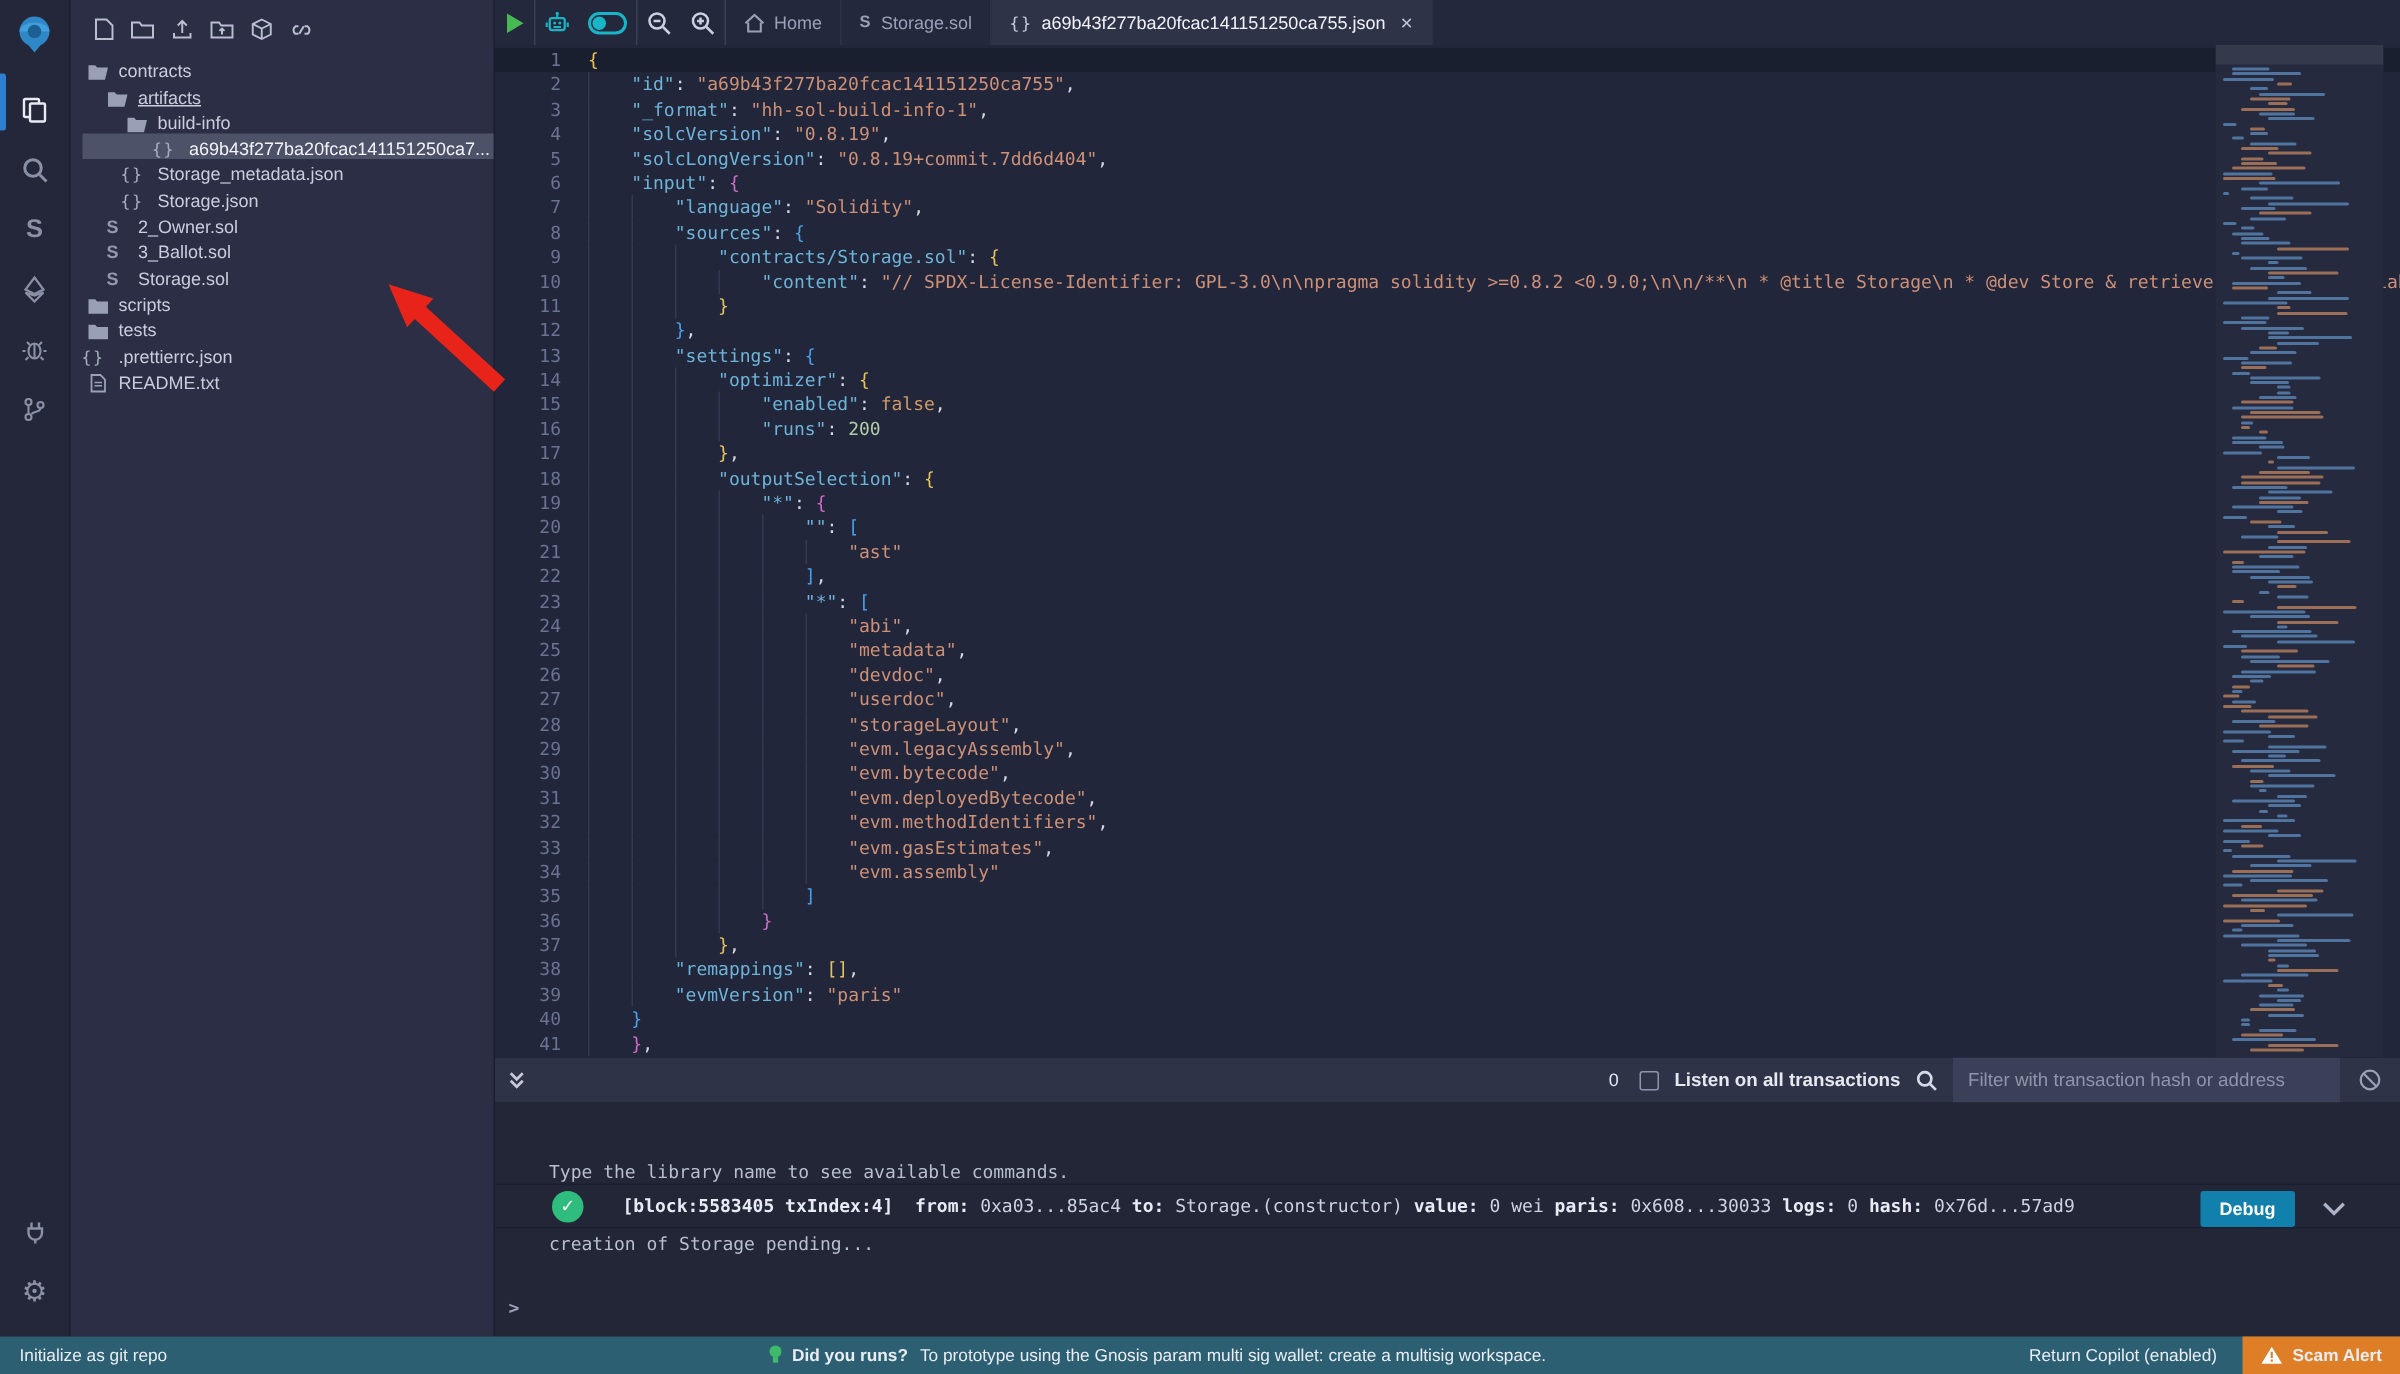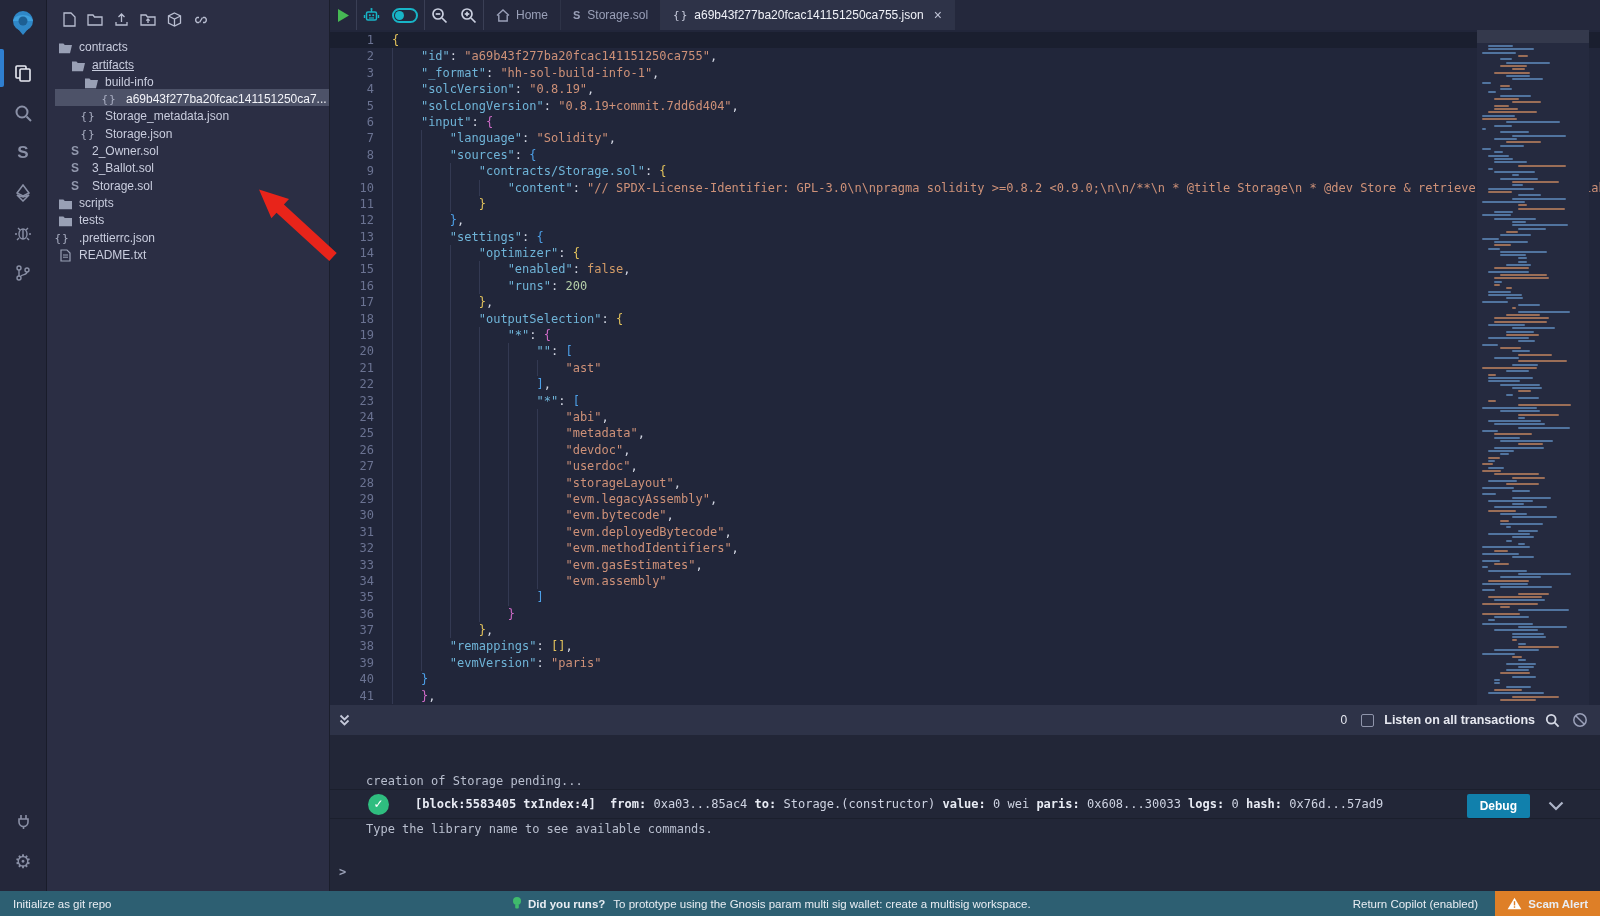--- a/index.html
+++ b/index.html
@@ -575,33 +575,34 @@
         <div class="tb-right">
           <span class="txcount">0</span>
           <span class="chkbox"></span>
           <span class="listen">Listen on all transactions</span>
           <span style="display:flex">
             <svg width="15" height="15" viewBox="0 0 15 15" stroke="#d6dae6" stroke-width="1.8" fill="none">
               <circle cx="6.2" cy="6.2" r="4.4"></circle>
                 <line x1="9.7" y1="9.7" x2="13.6" y2="13.6"></line>
             </svg>
           </span>
+          <input class="filter" placeholder="Filter with transaction hash or address" style="">
           <span class="banic">
             <svg width="16" height="16" viewBox="0 0 16 16" stroke="#9aa0b8" stroke-width="1.5" fill="none">
               <circle cx="8" cy="8" r="6.2"></circle>
                 <line x1="3.7" y1="3.7" x2="12.3" y2="12.3"></line>
             </svg>
           </span>
         </div>
       </div>
 
       <div class="terminal">
         <div class="tlog">
+          <div>Type the library name to see available commands.</div>
           <div>creation of Storage pending...</div>
-          <div>Type the library name to see available commands.</div>
         </div>
         <div class="txrow">
           <span class="okcirc">✓</span>
           <span id="txseg"><b>[block:5583405 txIndex:4]</b><span>  </span><b>from:</b><span> 0xa03...85ac4 </span><b>to:</b><span> Storage.(constructor) </span><b>value:</b><span> 0 wei </span><b>paris:</b><span> 0x608...30033 </span><b>logs:</b><span> 0 </span><b>hash:</b><span> 0x76d...57ad9</span></span>
           <button class="debugbtn">Debug</button>
           <span class="txchev">
             <svg width="16" height="10" viewBox="0 0 16 10" stroke="#aeb4c8" stroke-width="2.2" fill="none">
                 <path d="M1.5 1.5L8 8l6.5-6.5"></path>
               </svg>
           </span>

